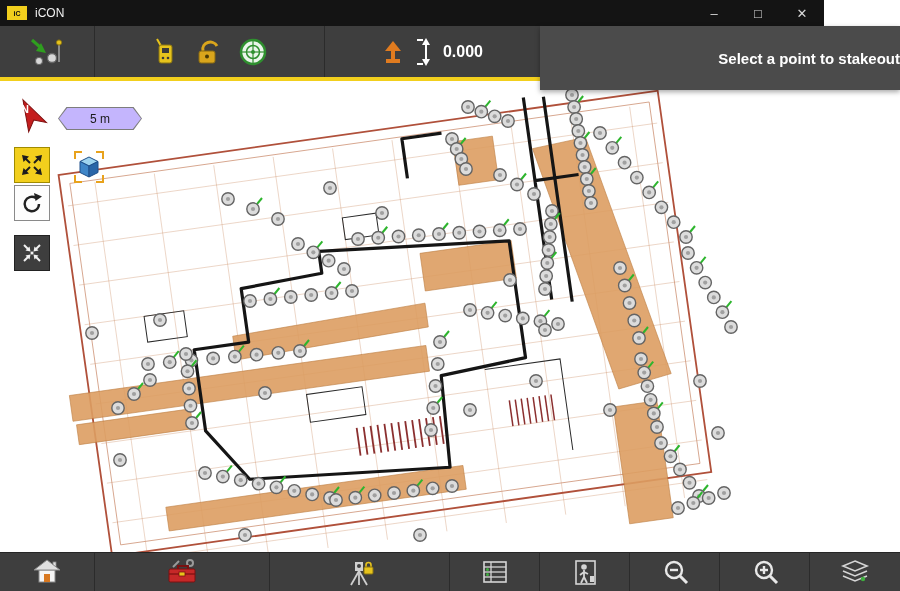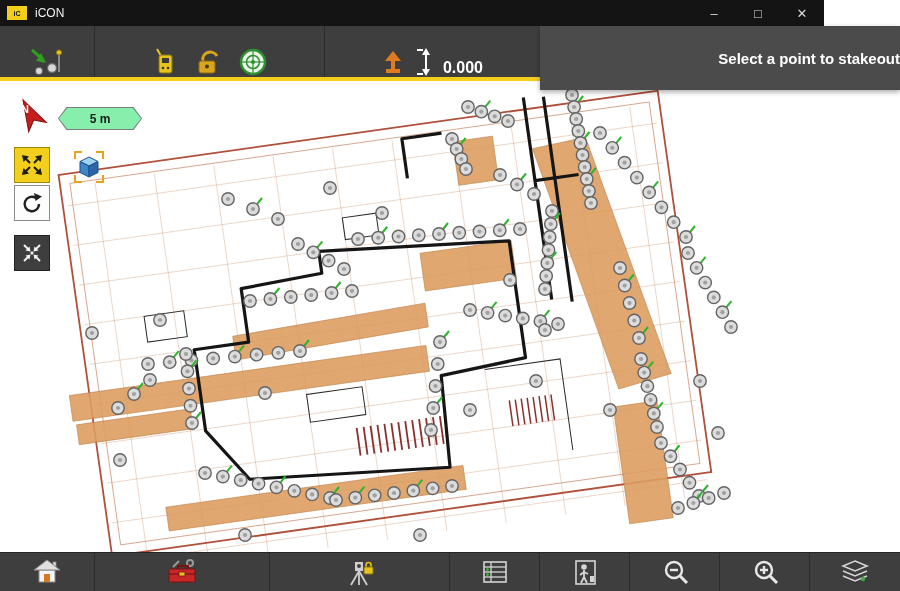--- a/index.html
+++ b/index.html
@@ -14,21 +14,21 @@
     display:flex; align-items:center; justify-content:center;
     font-size:7px; font-weight:bold; color:#111; }
   .win-title { margin-left:8px; font-size:12px; color:#f2f2f2; }
   .win-controls { margin-left:auto; display:flex; height:26px; }
   .win-btn { width:44px; height:26px; display:flex; align-items:center;
     justify-content:center; font-size:13px; color:#d8d8d8; cursor:pointer; }
 
   
   .toolbar { position:absolute; top:26px; left:0; width:540px; height:55px;
     background:#3e3e3e; border-bottom:4px solid #f2cf1d; display:flex; }
-  .tb-sec { display:flex; align-items:flex-end; justify-content:center;
+  .tb-sec { display:flex; align-items:center; justify-content:center;
     height:100%; border-right:1px solid #2b2b2b; cursor:pointer; }
   .tb-sec.s1 { width:95px; }
   .tb-sec.s2 { width:230px; gap:15px; }
   .tb-sec.s3 { width:214px; gap:8px; border-right:none; }
   .height-value { color:#fff; font-size:16px; font-weight:bold; }
 
   .msg-panel { position:absolute; top:26px; left:540px; width:360px; height:64px;
     background:#4b4b4b; display:flex; align-items:center; justify-content:flex-end;
     z-index:30; box-shadow:0 2px 5px rgba(0,0,0,.35); }
   .msg-text { color:#fff; font-size:15px; font-weight:bold; }
@@ -36,23 +36,23 @@
   
   .map { position:absolute; top:81px; left:0; width:900px; height:471px;
     background:#fff; overflow:hidden; }
   #map-svg { position:absolute; top:0; left:0; }
 
   .compass { position:absolute; left:12px; top:14px; width:36px; height:40px; z-index:10; }
   .scale-badge-outer { position:absolute; left:58px; top:26px; width:84px; height:23px;
     background:#7d7d7d; z-index:10;
     clip-path:polygon(0% 50%,10% 0%,90% 0%,100% 50%,90% 100%,10% 100%); }
   .scale-badge-inner { position:absolute; left:1px; top:1px; width:82px; height:21px;
-    background:#86efac; display:flex; align-items:center; justify-content:center;
+    background:#c4b5fd; display:flex; align-items:center; justify-content:center;
     clip-path:polygon(0% 50%,10% 0%,90% 0%,100% 50%,90% 100%,10% 100%);
-    font-size:12px; font-weight:bold; color:#1a1a1a; }
+    font-size:12px; font-weight:normal; color:#1a1a1a; }
   .cube-wrap { position:absolute; left:72px; top:68px; width:34px; height:36px; z-index:10; cursor:pointer; }
 
   .map-btns { position:absolute; left:14px; top:66px; z-index:10; display:flex;
     flex-direction:column; }
   .map-btn { width:36px; height:36px; display:flex; align-items:center;
     justify-content:center; cursor:pointer; border:1px solid #7a7a7a; }
   .map-btn.yellow { background:#f2cf1d; border-color:#a08b00; }
   .map-btn.white  { background:#fdfdfd; border-color:#8a8a8a; margin-top:2px; }
   .map-btn.dark   { background:#3e3e3e; border-color:#222; margin-top:14px; }
 

